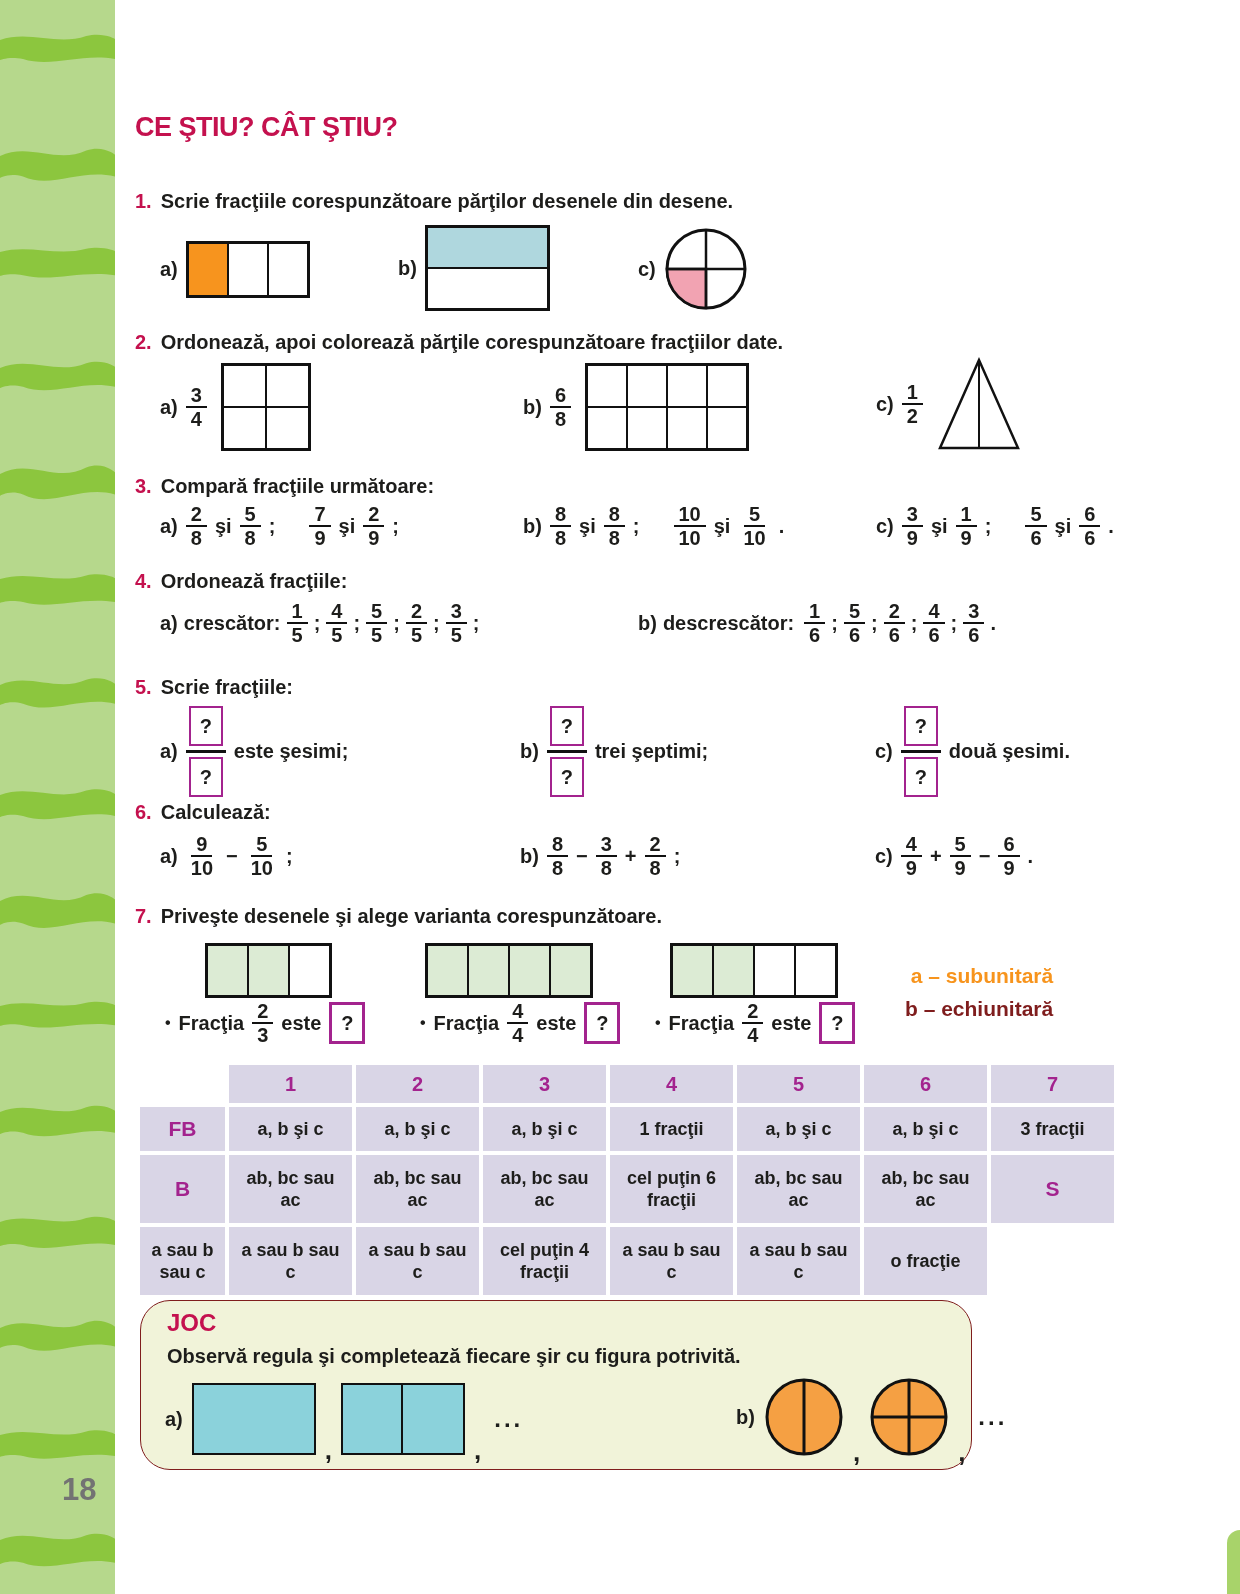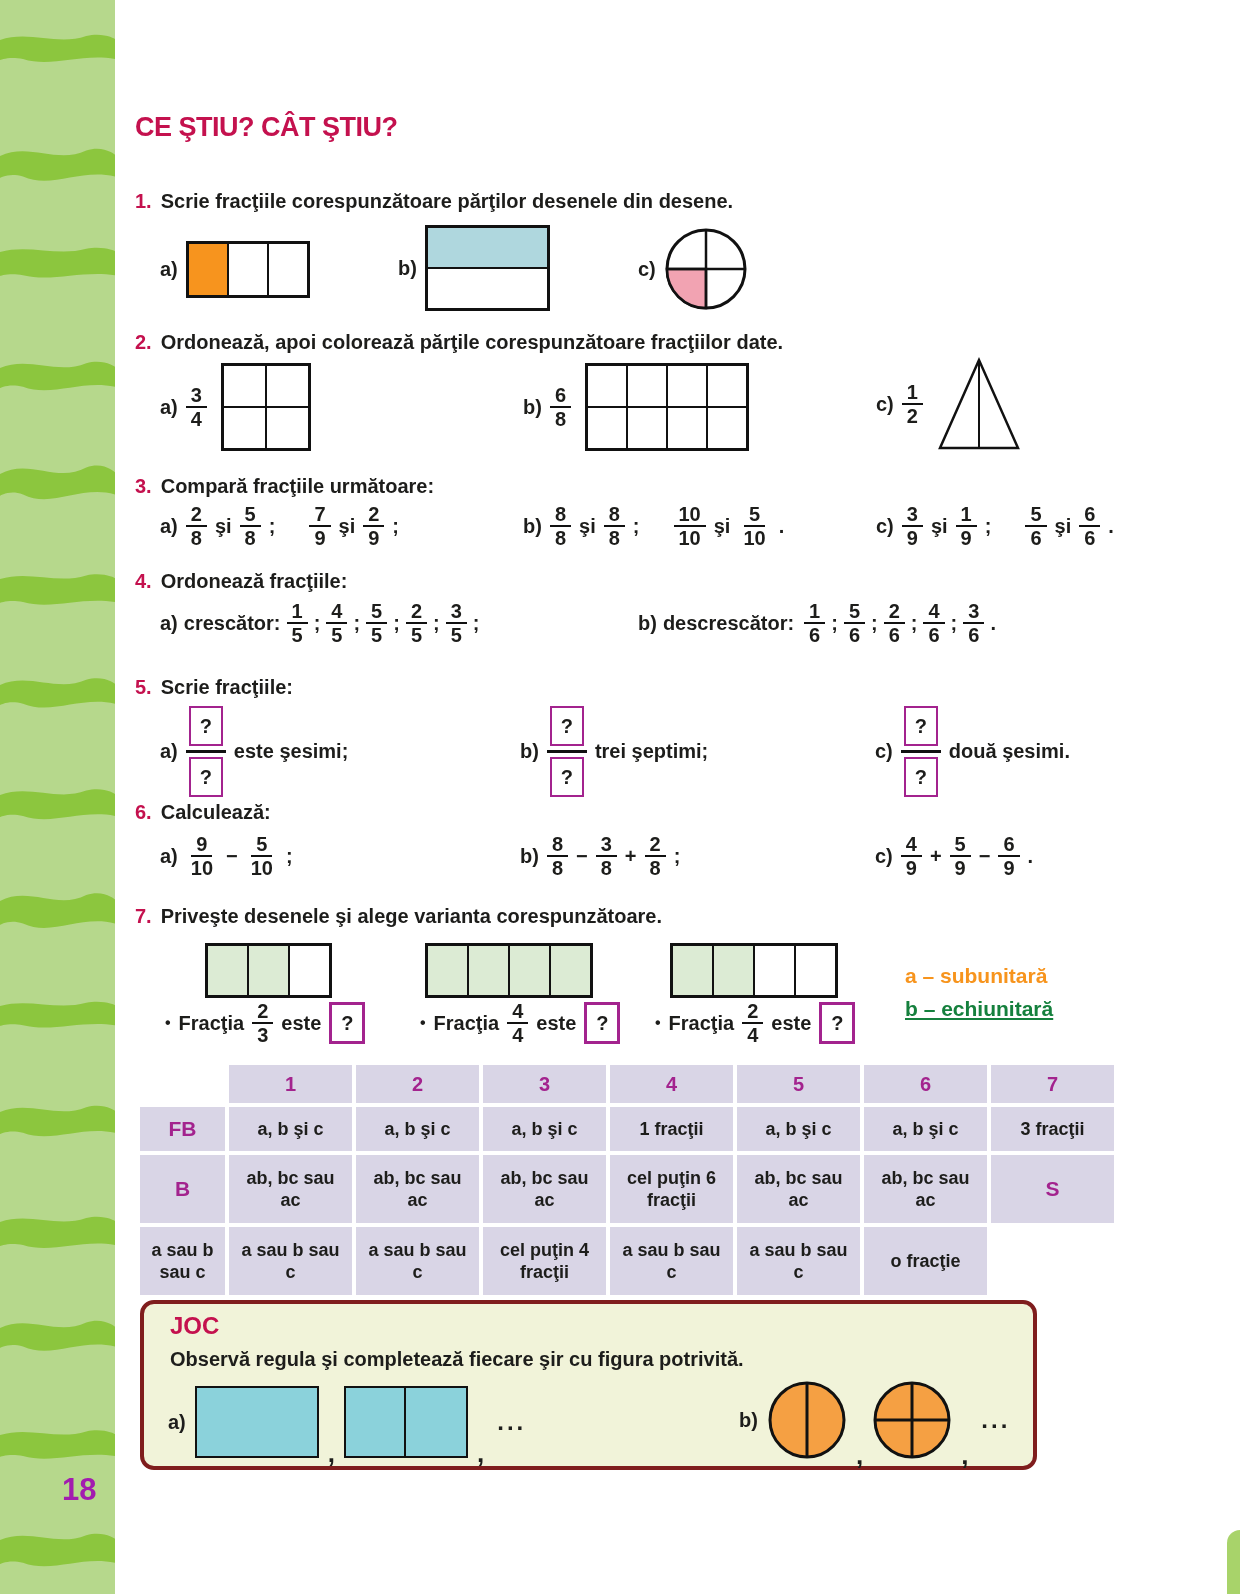--- a/index.html
+++ b/index.html
@@ -29,46 +29,46 @@
   .qline{width:40px;height:3px;background:#111;margin:4px 0;}
   .qsingle{width:30px;height:36px;border:3px solid #A3238E;display:flex;align-items:center;justify-content:center;
         font-size:20px;background:#fff;}
   
   .dgrid{display:grid;border:2px solid #111;background:#fff;}
   .dgrid>div{border:1.5px solid #111;}
   .fill-orange{background:#F7941E;}
   .fill-blue{background:#AFD7DE;}
   .fill-green{background:#DCEBD4;}
   
-  .legend{position:absolute;left:905px;top:960px;font-size:21px;line-height:1.55;}
+  .legend{position:absolute;left:905px;top:960px;font-size:21px;line-height:1.55;text-align:right;}
   .legend-a{color:#F7941D;}
-  .legend-b{color:#15803d;text-decoration:underline;}
+  .legend-b{color:#7f1d1d;}
   .bullet-item{position:absolute;display:flex;align-items:center;gap:8px;}
   
   .rtable{position:absolute;left:140px;top:1065px;display:grid;
           grid-template-columns:85px repeat(7,123px);grid-template-rows:38px 44px 68px 68px;gap:4px;}
   .tcell{background:#D9D5E6;display:flex;align-items:center;justify-content:center;text-align:center;
          font-size:18px;line-height:1.25;padding:1px 8px;}
   .thead{font-size:20px;color:#A3238E;}
   .tlabel{font-size:21px;color:#A3238E;}
   .blank{background:transparent;padding:0;}
   
-  .joc{position:absolute;left:140px;top:1300px;width:897px;height:170px;background:#F1F3D9;
-       border:4px solid #7f1d1d;border-radius:14px;box-sizing:border-box;}
+  .joc{position:absolute;left:140px;top:1300px;width:832px;height:170px;background:#F1F3D9;
+       border:1px solid #7f1d1d;border-radius:30px;box-sizing:border-box;}
   .joc-title{position:absolute;left:26px;top:8px;font-size:24px;color:#C4114E;}
   .joc-text{position:absolute;left:26px;top:44px;font-size:20px;}
   .joc-row{position:absolute;display:flex;align-items:center;gap:9px;}
   .joc-rect{width:124px;height:72px;background:#8BD2DB;border:2.5px solid #111;box-sizing:border-box;}
   .joc-rect.split{display:grid;grid-template-columns:1fr 1fr;}
   .joc-rect.split>div:first-child{border-right:2.5px solid #111;}
   .joc-comma{align-self:flex-end;font-size:26px;line-height:0.4;}
   .joc-dots{font-size:24px;letter-spacing:3px;margin-left:4px;}
   .pair{display:inline-flex;align-items:center;gap:8px;}
   .pair + .pair{margin-left:26px;}
-  .page-number{position:absolute;left:62px;top:1472px;font-size:31px;color:#a21caf;}
+  .page-number{position:absolute;left:62px;top:1472px;font-size:31px;color:#737373;}
 </style>
 </head>
 <body>
 
 <div class="page">
 
   <svg class="band" viewBox="0 0 115 1594" preserveAspectRatio="none">
     <rect width="115" height="1594" fill="#B6D88C"></rect>
     <g id="waves" fill="#8CC63E">
         <path d="M0 40 C 28.75 30, 57.5 46, 86.25 36 C 103.5 32, 115 39, 115 39 L 115 59 C 80.5 53, 51.75 68, 23 59 C 9.200000000000001 56, 0 60, 0 60 Z"></path>

